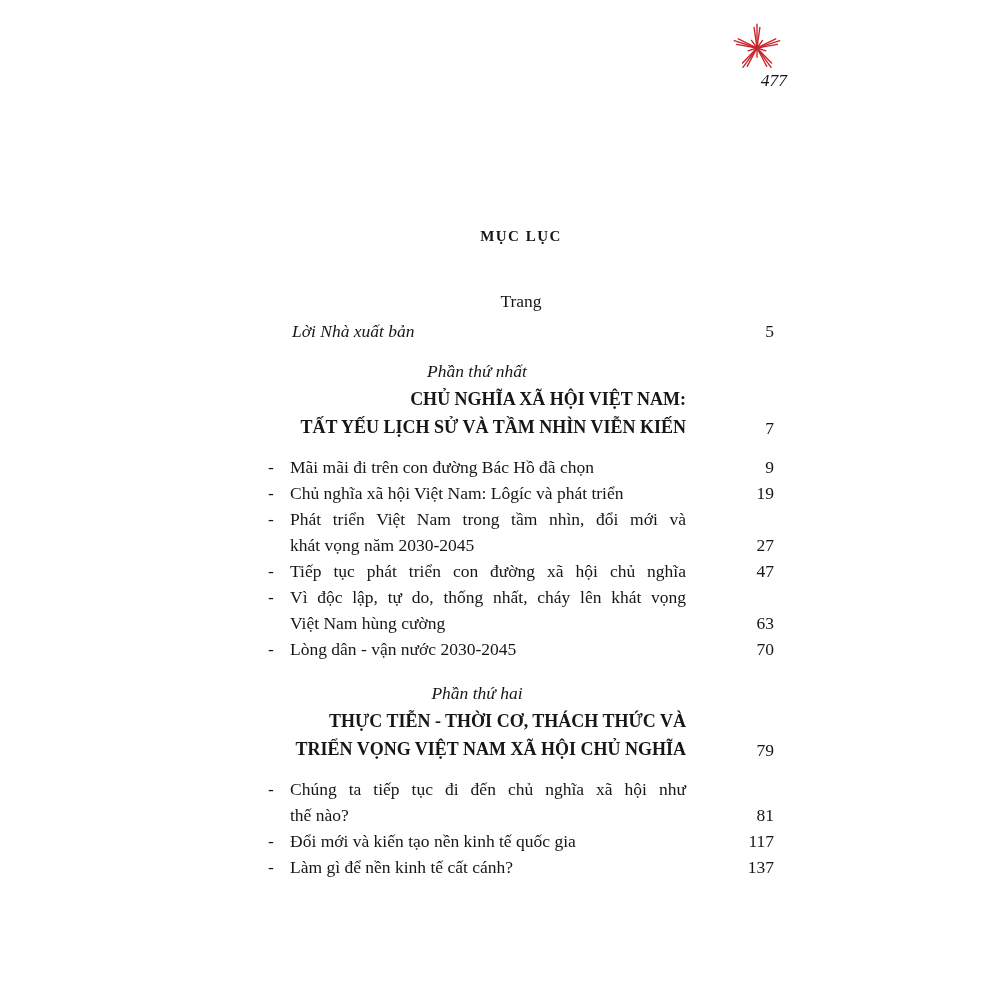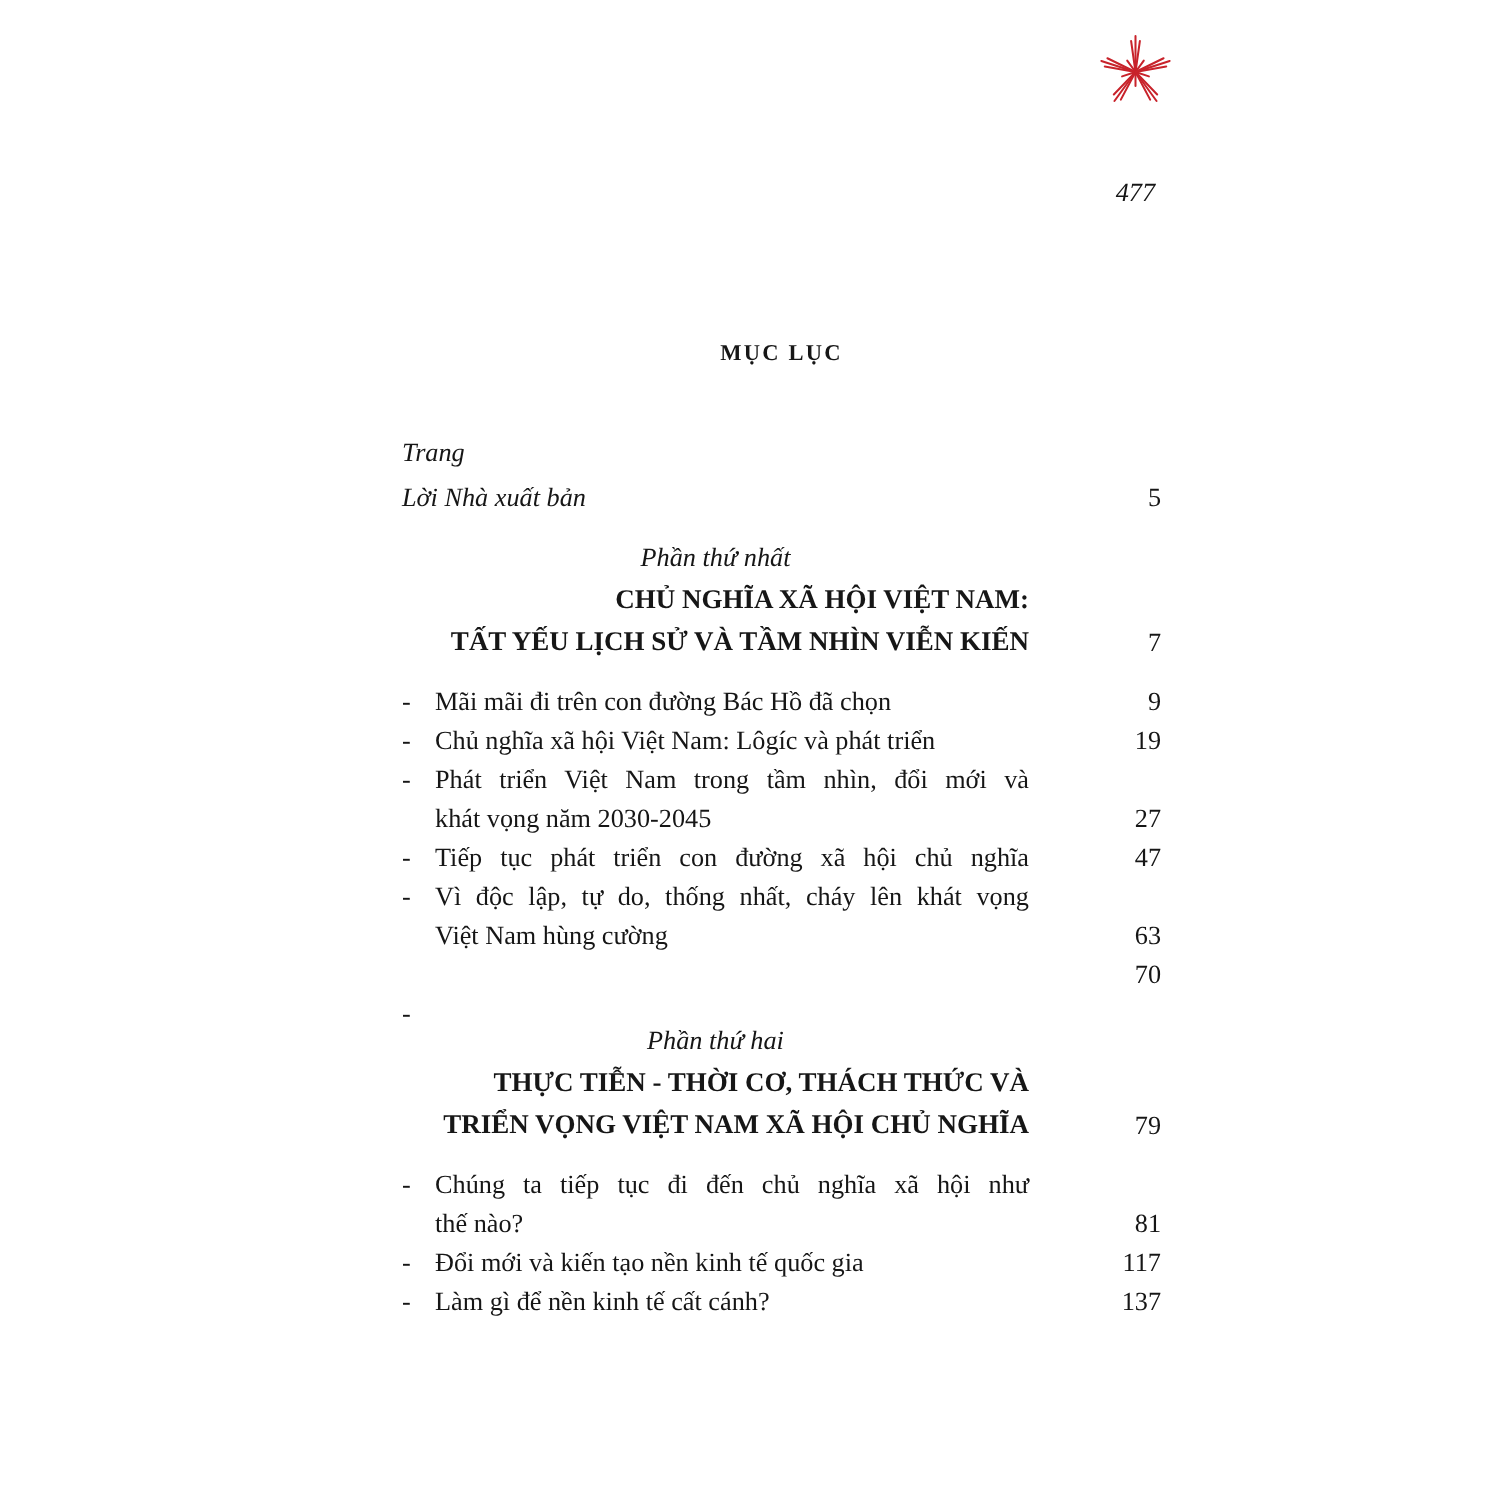--- a/index.html
+++ b/index.html
@@ -15,52 +15,50 @@
     background: #ffffff;
     overflow: hidden;
   }
   .logo {
     position: absolute;
     top: 22px; right: 217px;
     width: 52px; height: 52px;
   }
   .folio {
     position: absolute;
-    top: 70px; right: 230px;
+    top: 70px; right: 213px;
     font-style: italic;
     font-size: 17.5px;
-    margin-top: 48px;
   }
   .content {
     position: absolute;
     left: 268px; top: 228px;
     width: 506px;
   }
   .doc-title {
     text-align: center;
     font-weight: 700;
     font-size: 15px;
     letter-spacing: 1.5px;
     margin: 0 0 46px 0;
   }
   .trang-row {
-    text-align: left;
-    font-style: italic;
+    text-align: center;
     font-size: 17.5px;
     margin-bottom: 6px;
   }
   .entry {
     display: flex;
     align-items: flex-end;
     font-size: 17.5px;
     line-height: 26px;
   }
   .entry-text { flex: 1; padding-right: 30px; }
   .entry-page { width: 58px; text-align: right; }
-  .front-matter .entry-text { font-style: italic; }
+  .front-matter .entry-text { font-style: italic; margin-left: 24px; }
   .part-header { margin-top: 13px; }
   .part-header.second { margin-top: 17px; }
   .part-kicker {
     font-weight: 400;
     font-style: italic;
     line-height: 28px;
     text-align: center;
     font-size: 17.5px;
   }
   .part-title-line {
@@ -166,20 +164,21 @@
           <span class="dash">-</span>
           <div class="jfull">Vì độc lập, tự do, thống nhất, cháy lên khát vọng</div>
           <div>Việt Nam hùng cường</div>
         </div>
         <div class="entry-page">63</div>
       </div>
 
       <div class="entry item">
         <div class="entry-text item-text">
           <span class="dash">-</span>
+          <div>Lòng dân - vận nước 2030-2045</div>
         </div>
         <div class="entry-page">70</div>
       </div>
 
     </div>
 
     <div class="entry part-header second">
       <div class="entry-text">
         <div class="part-kicker">Phần thứ hai</div>
         <div class="part-title-line">THỰC TIỄN - THỜI CƠ, THÁCH THỨC VÀ</div>

